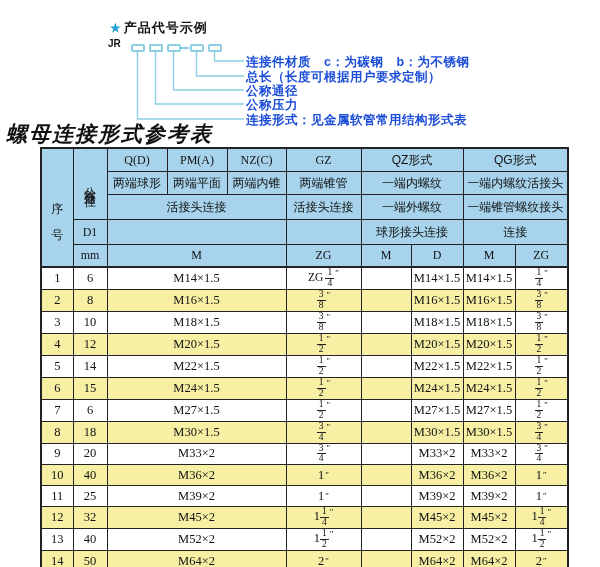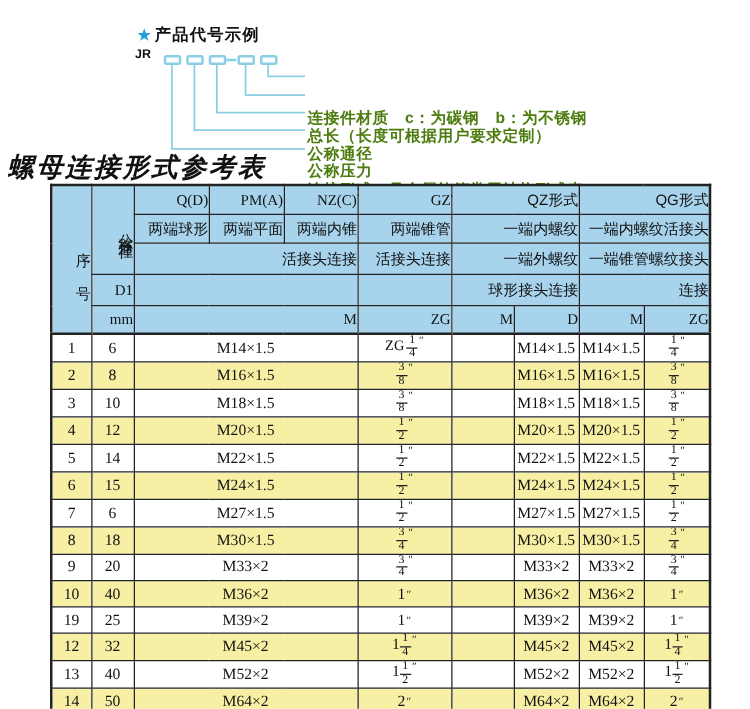--- a/index.html
+++ b/index.html
@@ -24,42 +24,42 @@
   .star{color:var(--star);margin-right:2px;font-size:12px;}
   .code{position:absolute;left:108px;top:38px;font-size:10px;font-weight:bold;}
   .pbox{
     position:absolute;top:44px;width:10px;height:4px;background:#fff;
     border:2px solid var(--line);border-radius:2px;
   }
   .pbox.b1{left:131px;} .pbox.b2{left:149px;} .pbox.b3{left:167px;}
   .pbox.b4{left:190px;} .pbox.b5{left:208px;}
   .dlines{position:absolute;left:0;top:0;width:600px;height:147px;}
   .dlabel{
-    position:absolute;left:246px;font-size:12.5px;font-weight:bold;color:#4d7c0f;
-    white-space:nowrap;letter-spacing:0.5px;margin-top:32px;
+    position:absolute;left:246px;font-size:12.5px;font-weight:bold;color:#1d4ed8;
+    white-space:nowrap;letter-spacing:0.5px;
   }
   .dlabel.l1{top:54px;} .dlabel.l2{top:69px;} .dlabel.l3{top:83px;}
   .dlabel.l4{top:97px;} .dlabel.l5{top:112px;}
   .table-title{
     position:absolute;left:6px;top:120px;font-size:21px;font-weight:bold;
     font-style:italic;font-family:"Liberation Serif",serif;letter-spacing:2px;
     white-space:nowrap;
   }
   
   table.ref{
     position:absolute;left:40px;top:147px;width:527px;
     border-collapse:collapse;table-layout:fixed;
     border:2px solid var(--border);
   }
   table.ref th,table.ref td{
     border:1px solid var(--border);text-align:center;vertical-align:middle;
     padding:0;overflow:hidden;
   }
   table.ref th{
-    background:var(--header-bg);font-weight:normal;font-size:12px;color:#111;text-align:right;
+    background:var(--header-bg);font-weight:normal;font-size:12px;color:#111;
   }
   tr.hr1 th{height:22px;} tr.hr2 th{height:22px;margin-left:36px;} tr.hr3 th{height:24px;margin-top:44px;}
   tr.hr4 th{height:24px;} tr.hr5 th{height:21px;}
   .en{font-family:"Liberation Serif",serif;font-size:12.5px;}
   .vtext{
     display:inline-block;writing-mode:vertical-rl;text-orientation:upright;
     letter-spacing:3px;line-height:1;font-size:12px;
   }
   .vtext.seq{letter-spacing:28px;margin-bottom:-28px;}
   tbody td{
@@ -259,21 +259,21 @@
         <td>10</td>
         <td>40</td>
         <td colspan="3">M36×2</td>
         <td><span class="whole">1</span><span class="inch lone">″</span></td>
         <td></td>
         <td>M36×2</td>
         <td>M36×2</td>
         <td><span class="whole">1</span><span class="inch lone">″</span></td>
       </tr>
       <tr>
-        <td>19</td>
+        <td>11</td>
         <td>25</td>
         <td colspan="3">M39×2</td>
         <td><span class="whole">1</span><span class="inch lone">″</span></td>
         <td></td>
         <td>M39×2</td>
         <td>M39×2</td>
         <td><span class="whole">1</span><span class="inch lone">″</span></td>
       </tr>
       <tr class="alt">
         <td>12</td>

